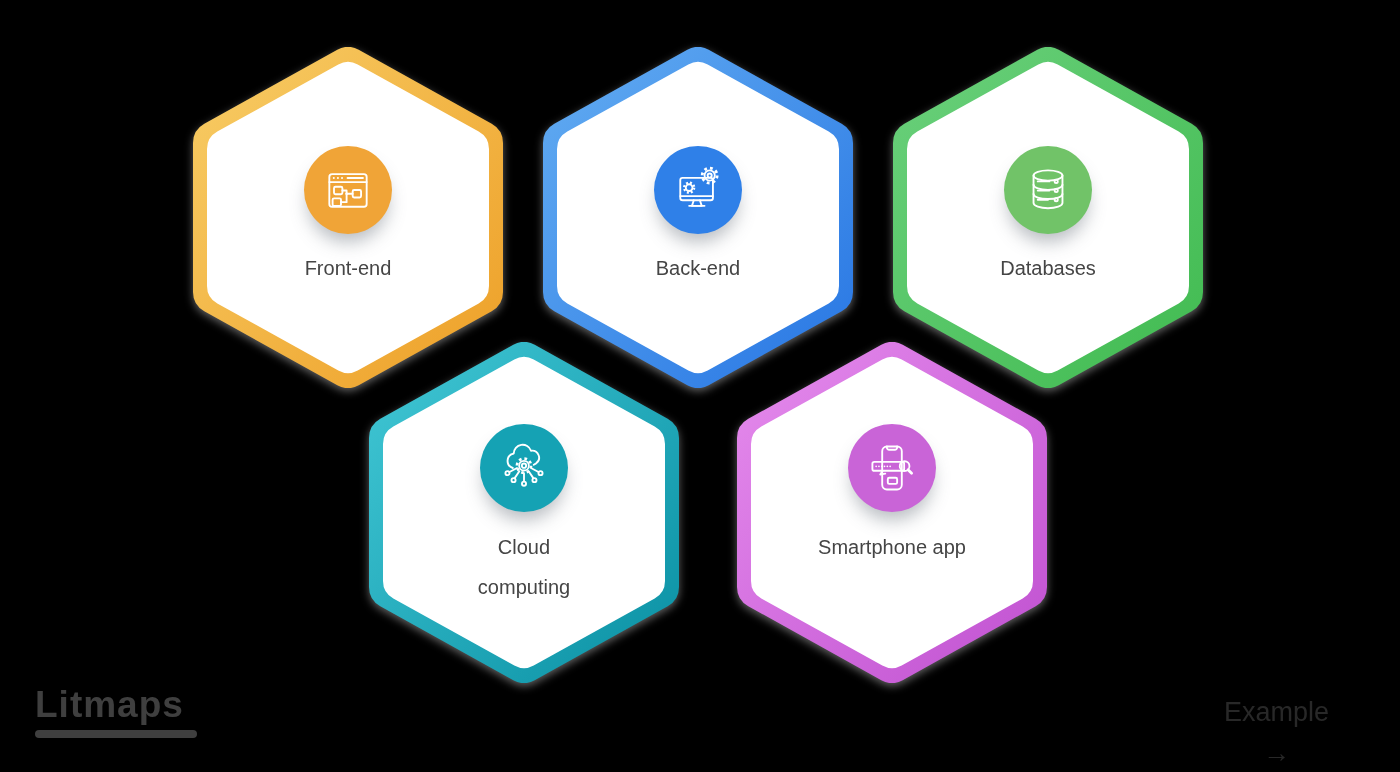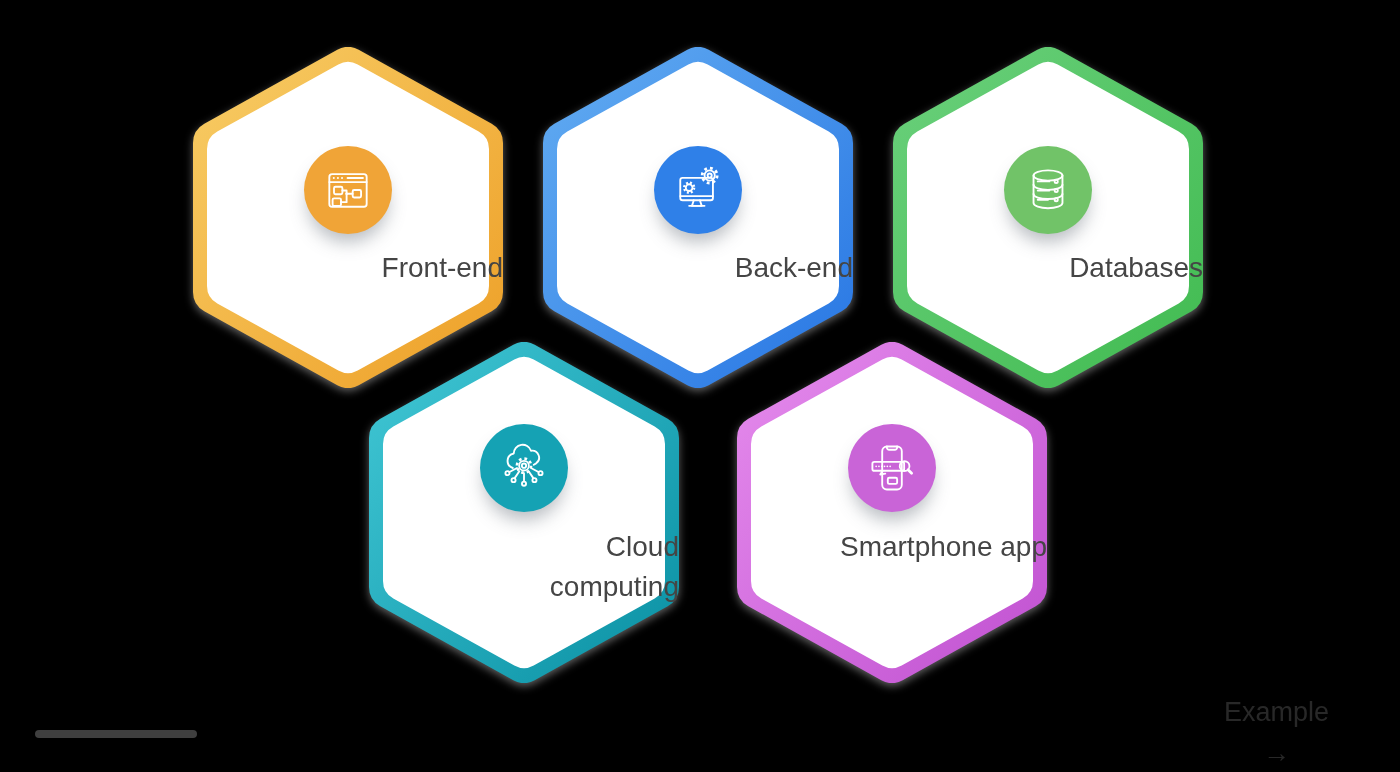--- a/index.html
+++ b/index.html
@@ -17,22 +17,22 @@
   .hex5{left:737px;top:340px;}
   .badge{
     position:absolute;left:50%;transform:translateX(-50%);
     width:88px;height:88px;border-radius:50%;
     display:flex;align-items:center;justify-content:center;
     box-shadow:0 12px 18px -4px rgba(95,105,115,0.45);
   }
   .row1 .badge{top:101px;}
   .row2 .badge{top:84px;}
   .label{
-    position:absolute;left:0;right:0;text-align:right;
-    font-size:28px;color:#454545;
+    position:absolute;left:0;right:0;text-align:center;
+    font-size:20px;color:#454545;
   }
   .row1 .label{top:205px;line-height:36px;}
   .row2 .label{top:187px;line-height:40px;}
   .icon{display:block;}
   .logo{
     position:absolute;left:35px;top:684px;
     font-size:37px;font-weight:bold;color:#3F3F3F;letter-spacing:1px;
   }
   .logo-bar{
     position:absolute;left:35px;top:730px;width:162px;height:8px;
@@ -205,20 +205,21 @@
         <circle cx="43.5" cy="28" r="5.2"></circle>
         <line x1="47.2" y1="31.8" x2="51" y2="35.6" stroke-width="3"></line>
         <rect x="25.5" y="40.5" width="10" height="6.5" rx="1.5"></rect>
       </svg>
     </div>
     <div class="label">
       <div>Smartphone app</div>
     </div>
   </div>
 
+  <div class="logo">Litmaps</div>
   <div class="logo-bar"></div>
 
   <div class="example">
     <span>Example</span>
     <span>→</span>
   </div>
 
 </div>
 
 </body></html>

